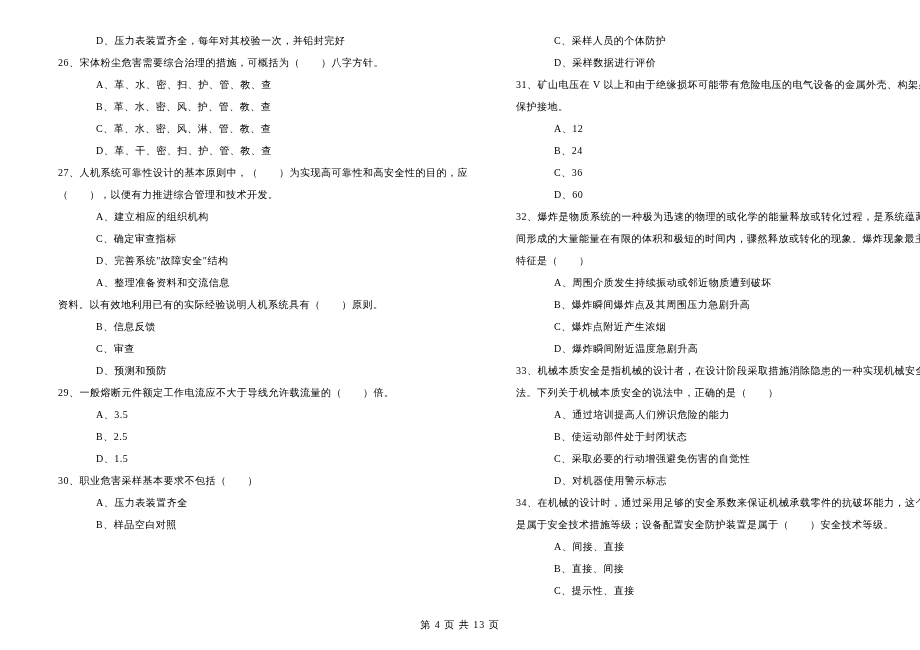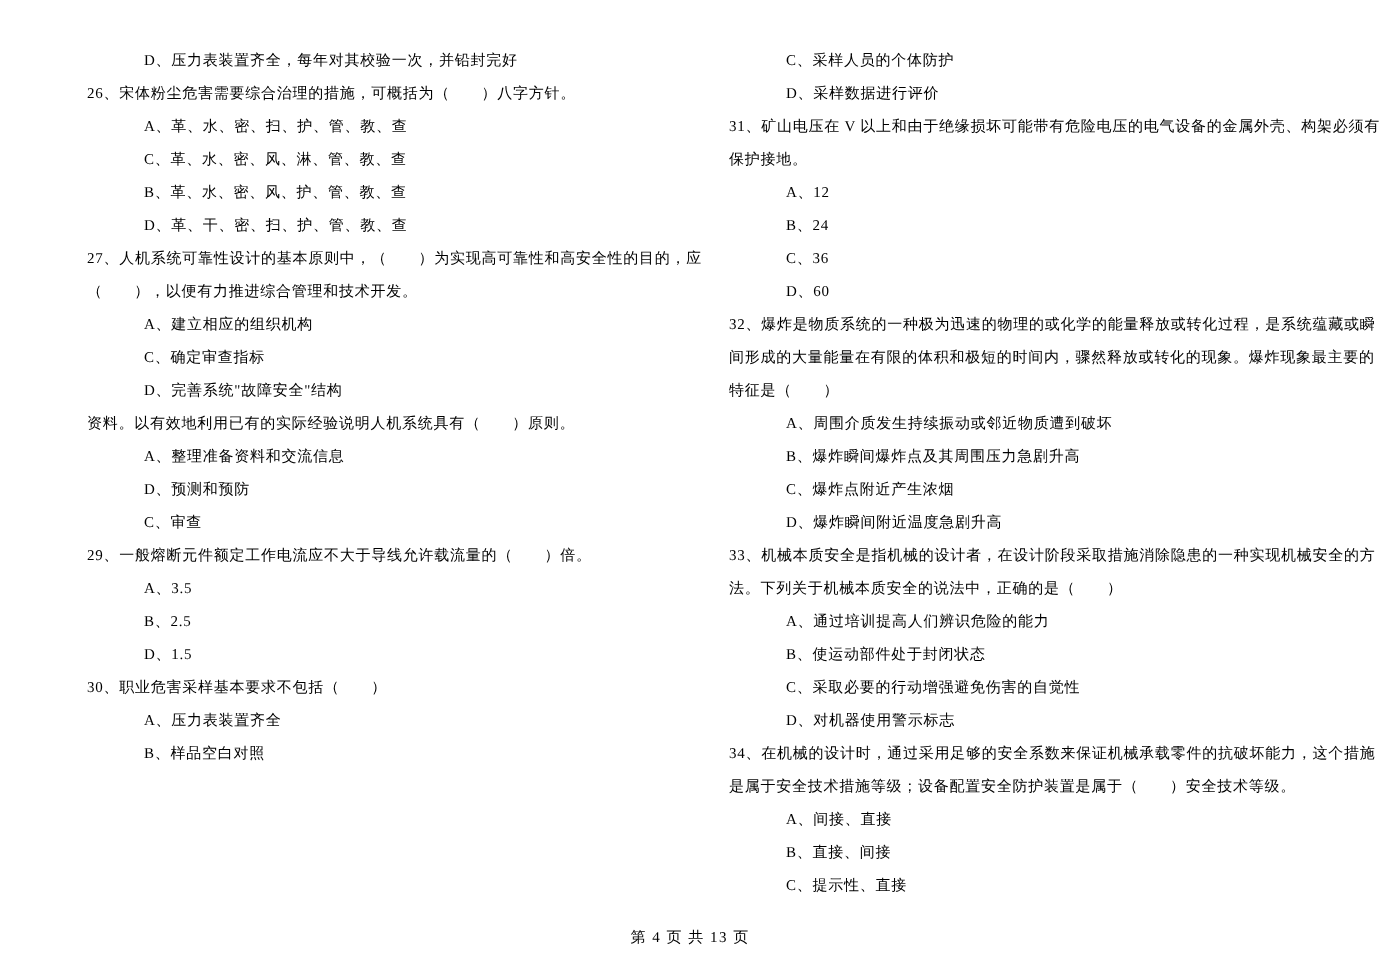--- a/index.html
+++ b/index.html
@@ -10,20 +10,21 @@
       font-family: "SimSun", "宋体", serif;
       font-size: 10px;
       color: #000;
       position: relative;
       overflow: hidden;
     }
     .page {
       display: flex;
       flex-direction: row;
       padding: 30px 40px 0 40px;
+      gap: 30px;
     }
     .column {
       flex: 1;
       display: flex;
       flex-direction: column;
     }
     .line {
       line-height: 22px;
       white-space: nowrap;
       letter-spacing: 0.5px;
@@ -48,32 +49,33 @@
     }
   </style>
 </head>
 <body>
 
 <div class="page">
   <div class="column" id="left-col">
       <div class="line indent-option">D、压力表装置齐全，每年对其校验一次，并铅封完好</div>
       <div class="line indent-q">26、宋体粉尘危害需要综合治理的措施，可概括为（　　）八字方针。</div>
       <div class="line indent-option">A、革、水、密、扫、护、管、教、查</div>
+      <div class="line indent-option">B、革、水、密、风、护、管、教、查</div>
       <div class="line indent-option">C、革、水、密、风、淋、管、教、查</div>
-      <div class="line indent-option">B、革、水、密、风、护、管、教、查</div>
       <div class="line indent-option">D、革、干、密、扫、护、管、教、查</div>
       <div class="line indent-q">27、人机系统可靠性设计的基本原则中，（　　）为实现高可靠性和高安全性的目的，应</div>
       <div class="line indent-cont">（　　），以便有力推进综合管理和技术开发。</div>
       <div class="line indent-option">A、建立相应的组织机构</div>
       <div class="line indent-option">C、确定审查指标</div>
       <div class="line indent-option">D、完善系统"故障安全"结构</div>
+      <div class="line indent-option">A、整理准备资料和交流信息</div>
       <div class="line indent-cont">资料。以有效地利用已有的实际经验说明人机系统具有（　　）原则。</div>
-      <div class="line indent-option">A、整理准备资料和交流信息</div>
+      <div class="line indent-option">B、信息反馈</div>
+      <div class="line indent-option">C、审查</div>
       <div class="line indent-option">D、预测和预防</div>
-      <div class="line indent-option">C、审查</div>
       <div class="line indent-q">29、一般熔断元件额定工作电流应不大于导线允许载流量的（　　）倍。</div>
       <div class="line indent-option">A、3.5</div>
       <div class="line indent-option">B、2.5</div>
       <div class="line indent-option">D、1.5</div>
       <div class="line indent-q">30、职业危害采样基本要求不包括（　　）</div>
       <div class="line indent-option">A、压力表装置齐全</div>
       <div class="line indent-option">B、样品空白对照</div>
     </div>
   <div class="column" id="right-col">
       <div class="line indent-option">C、采样人员的个体防护</div>

